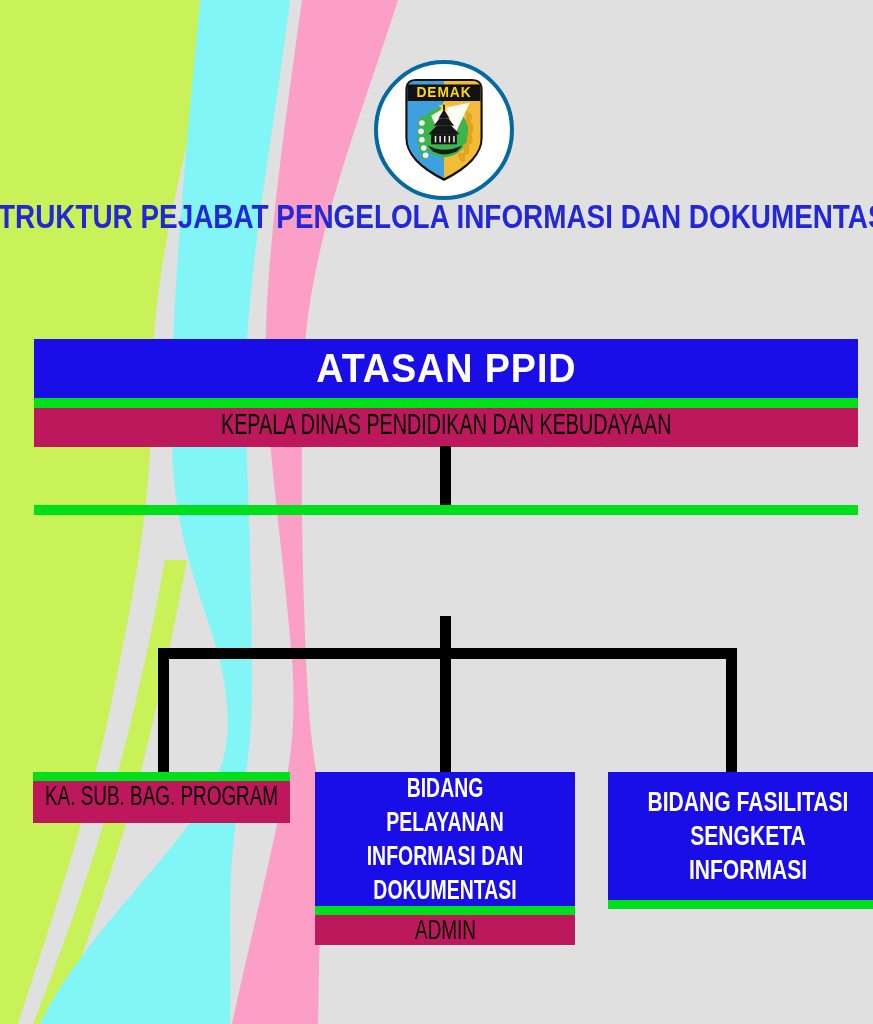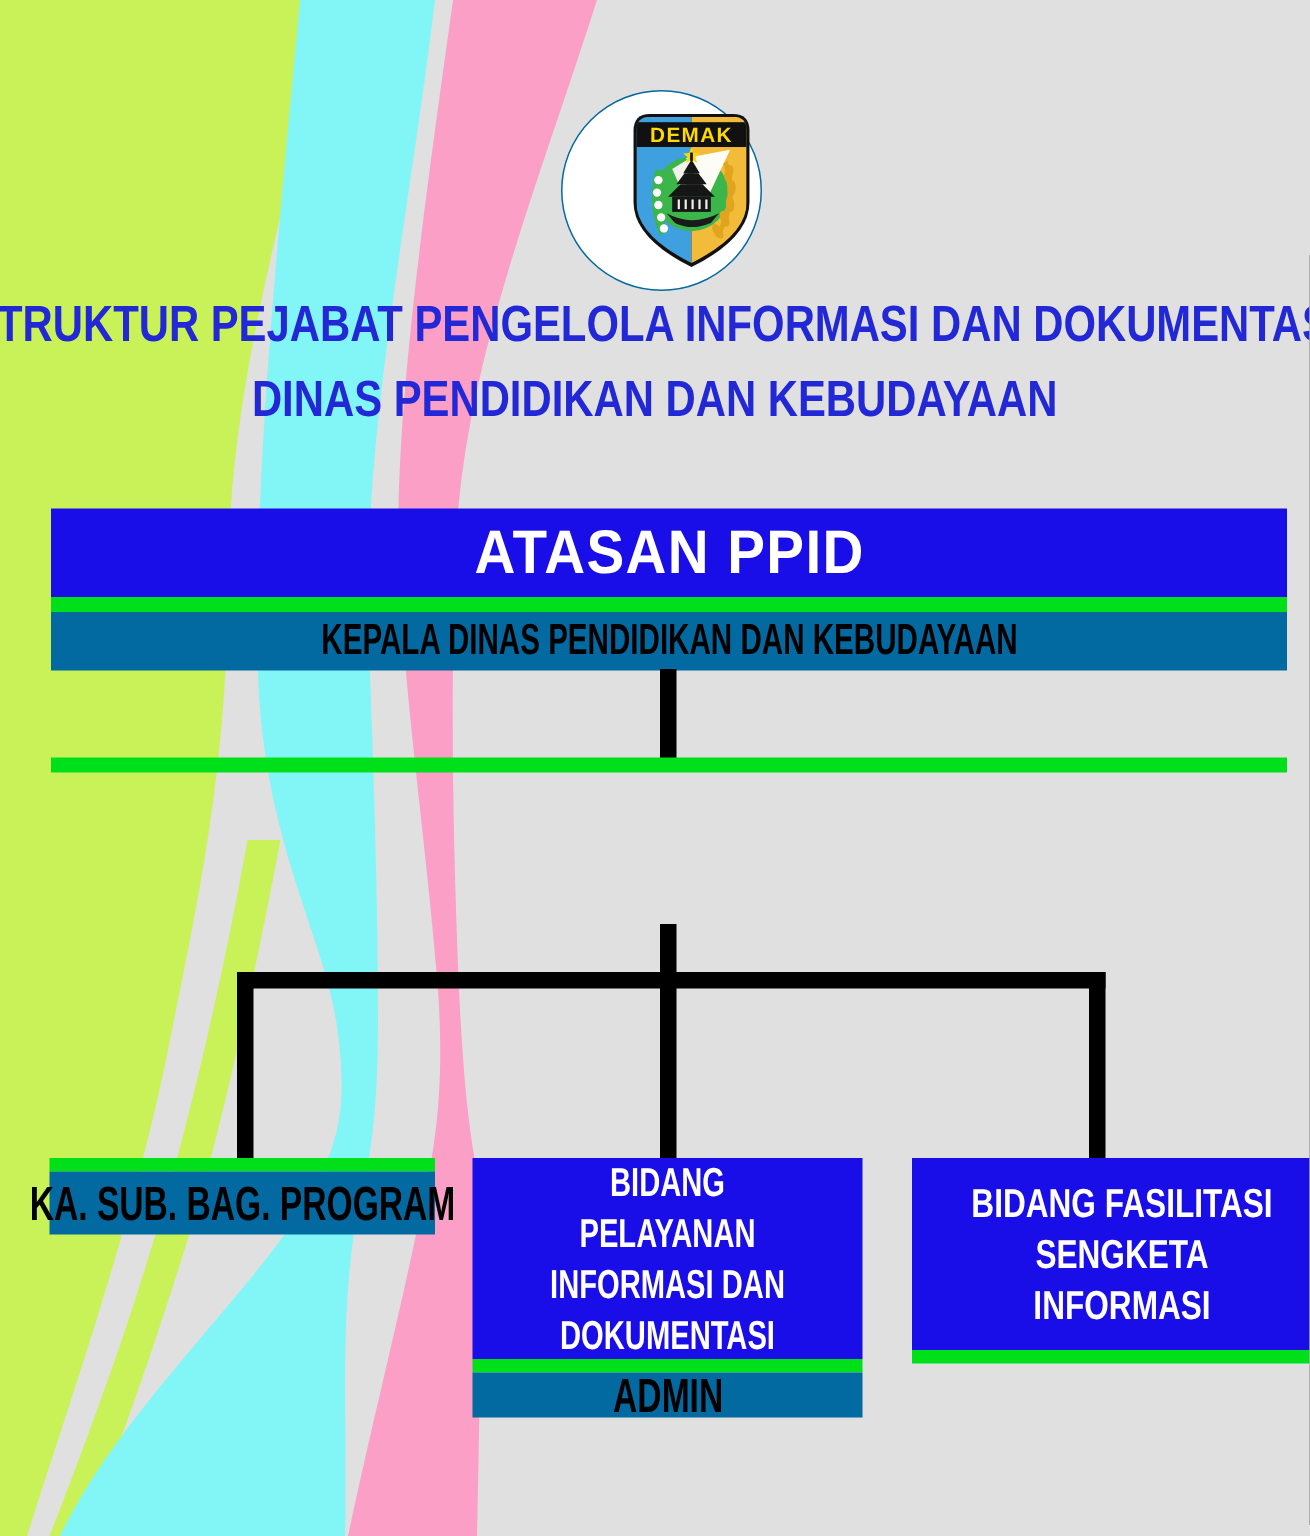--- a/index.html
+++ b/index.html
@@ -8,49 +8,49 @@
     background:#e0e0e0;overflow:hidden;
     font-family:"Liberation Sans",sans-serif;
     -webkit-font-smoothing:antialiased;
   }
   svg{display:block}
   .bg-ribbons{position:absolute;left:0;top:0;width:873px;height:1024px;}
 
   
   .logo-circle{
     position:absolute;left:374px;top:60px;width:132px;height:132px;
-    background:#fff;border-radius:50%;border:1px solid #0369a1;
-    display:flex;align-items:center;justify-content:flex-end;
+    background:#fff;border-radius:50%;border:4px solid #0369a1;
+    display:flex;align-items:center;justify-content:center;
   }
   .logo-circle svg{width:92px;height:112px;}
 
   
   .title-block{
     position:absolute;left:0;top:191px;width:873px;text-align:center;
     color:#2328d6;font-weight:bold;font-size:34px;line-height:50px;
   }
   .title-line{display:flex;justify-content:center;}
   .squeeze{display:inline-block;transform:scaleX(var(--sx,0.8));transform-origin:50% 50%;white-space:nowrap;}
 
   
   .node{position:absolute;}
   .node-blue{
     background:#1a0ee8;color:#ffffff;font-weight:bold;
     display:flex;align-items:center;justify-content:center;text-align:center;
   }
   .band-green{background:#00e01a;}
   .band-yellow{
-    background:#0369a1;color:#000;font-weight:bold;
-    display:flex;align-items:center;justify-content:center;text-align:center;
+    background:#be185d;color:#000;font-weight:normal;
+    display:flex;align-items:flex-start;justify-content:center;text-align:center;
   }
   .main-node{left:34px;width:824px;}
   .main-role{font-size:41px;letter-spacing:1px;}
   .main-holder{font-size:29px;}
   .sub-role{font-size:27px;line-height:34px;}
-  .sub-holder{font-size:32px;}
+  .sub-holder{font-size:27px;}
   .squeeze-block{transform:scaleX(var(--sx,0.72));transform-origin:50% 50%;text-align:center;font-weight:bold;}
 
   
   .connector{position:absolute;background:#000;}
 </style>
 </head>
 <body>
 
 <div class="stage">
 
@@ -110,23 +110,20 @@
         <rect x="10" y="8" width="80" height="18" fill="#111"></rect>
         <text x="50" y="22" text-anchor="middle" font-family="Liberation Sans, sans-serif" font-size="15" font-weight="bold" fill="#ffd900" letter-spacing="1">DEMAK</text>
       </g>
     </svg>
   </div>
 
   <div class="title-block">
     <div class="title-line">
         <span class="squeeze" style="--sx:0.82">STRUKTUR PEJABAT PENGELOLA INFORMASI DAN DOKUMENTASI</span>
       </div>
-    <div class="title-line">
-        <span class="squeeze" style="--sx:0.82">DINAS PENDIDIKAN DAN KEBUDAYAAN</span>
-      </div>
   </div>
 
   <div class="node main-node" style="top:339px">
     <div class="node-blue main-role" style="height:59px">
       <span class="squeeze" style="--sx:0.92">ATASAN PPID</span>
     </div>
     <div class="band-green" style="height:10px"></div>
     <div class="band-yellow main-holder" style="height:39px">
       <span class="squeeze" style="--sx:0.68">KEPALA DINAS PENDIDIKAN DAN KEBUDAYAAN</span>
     </div>

